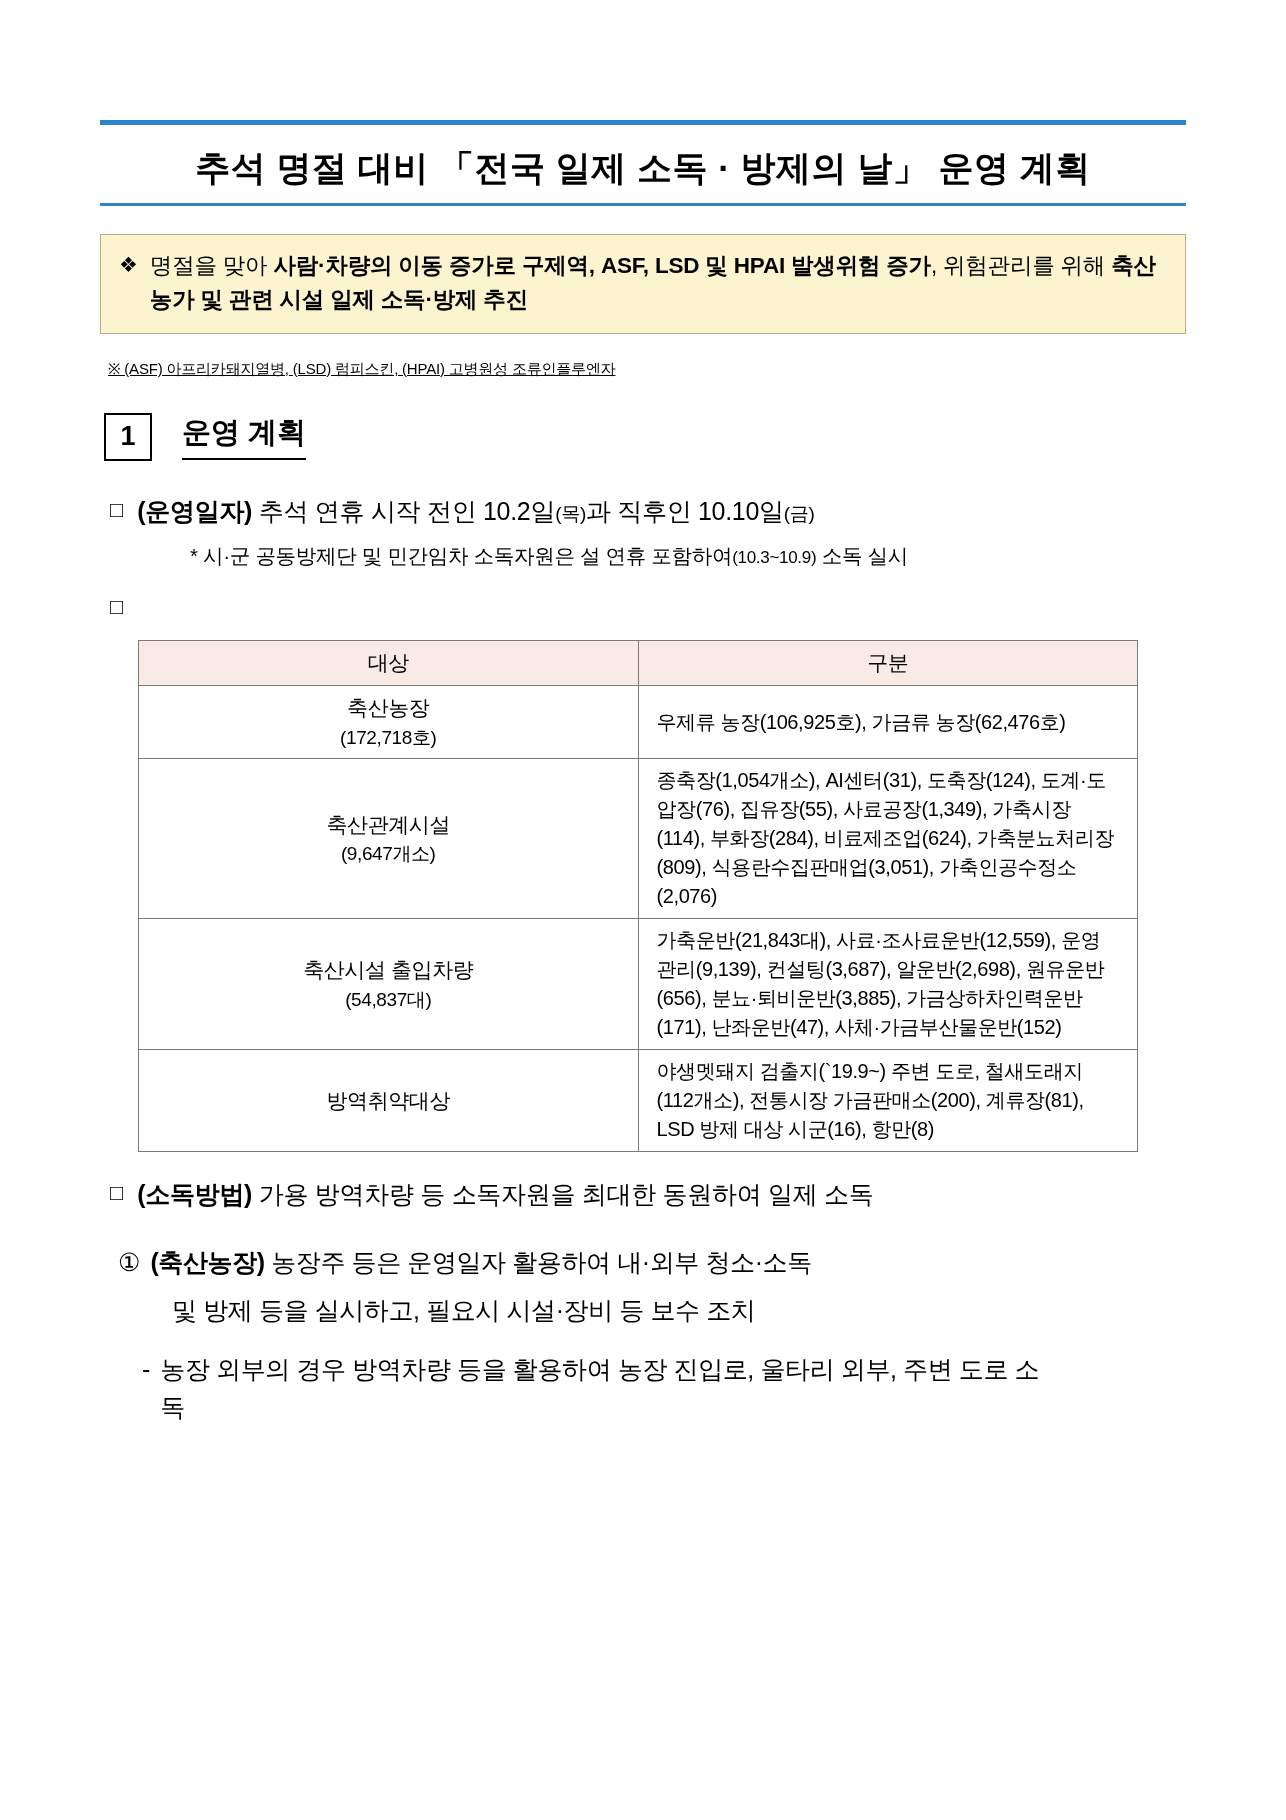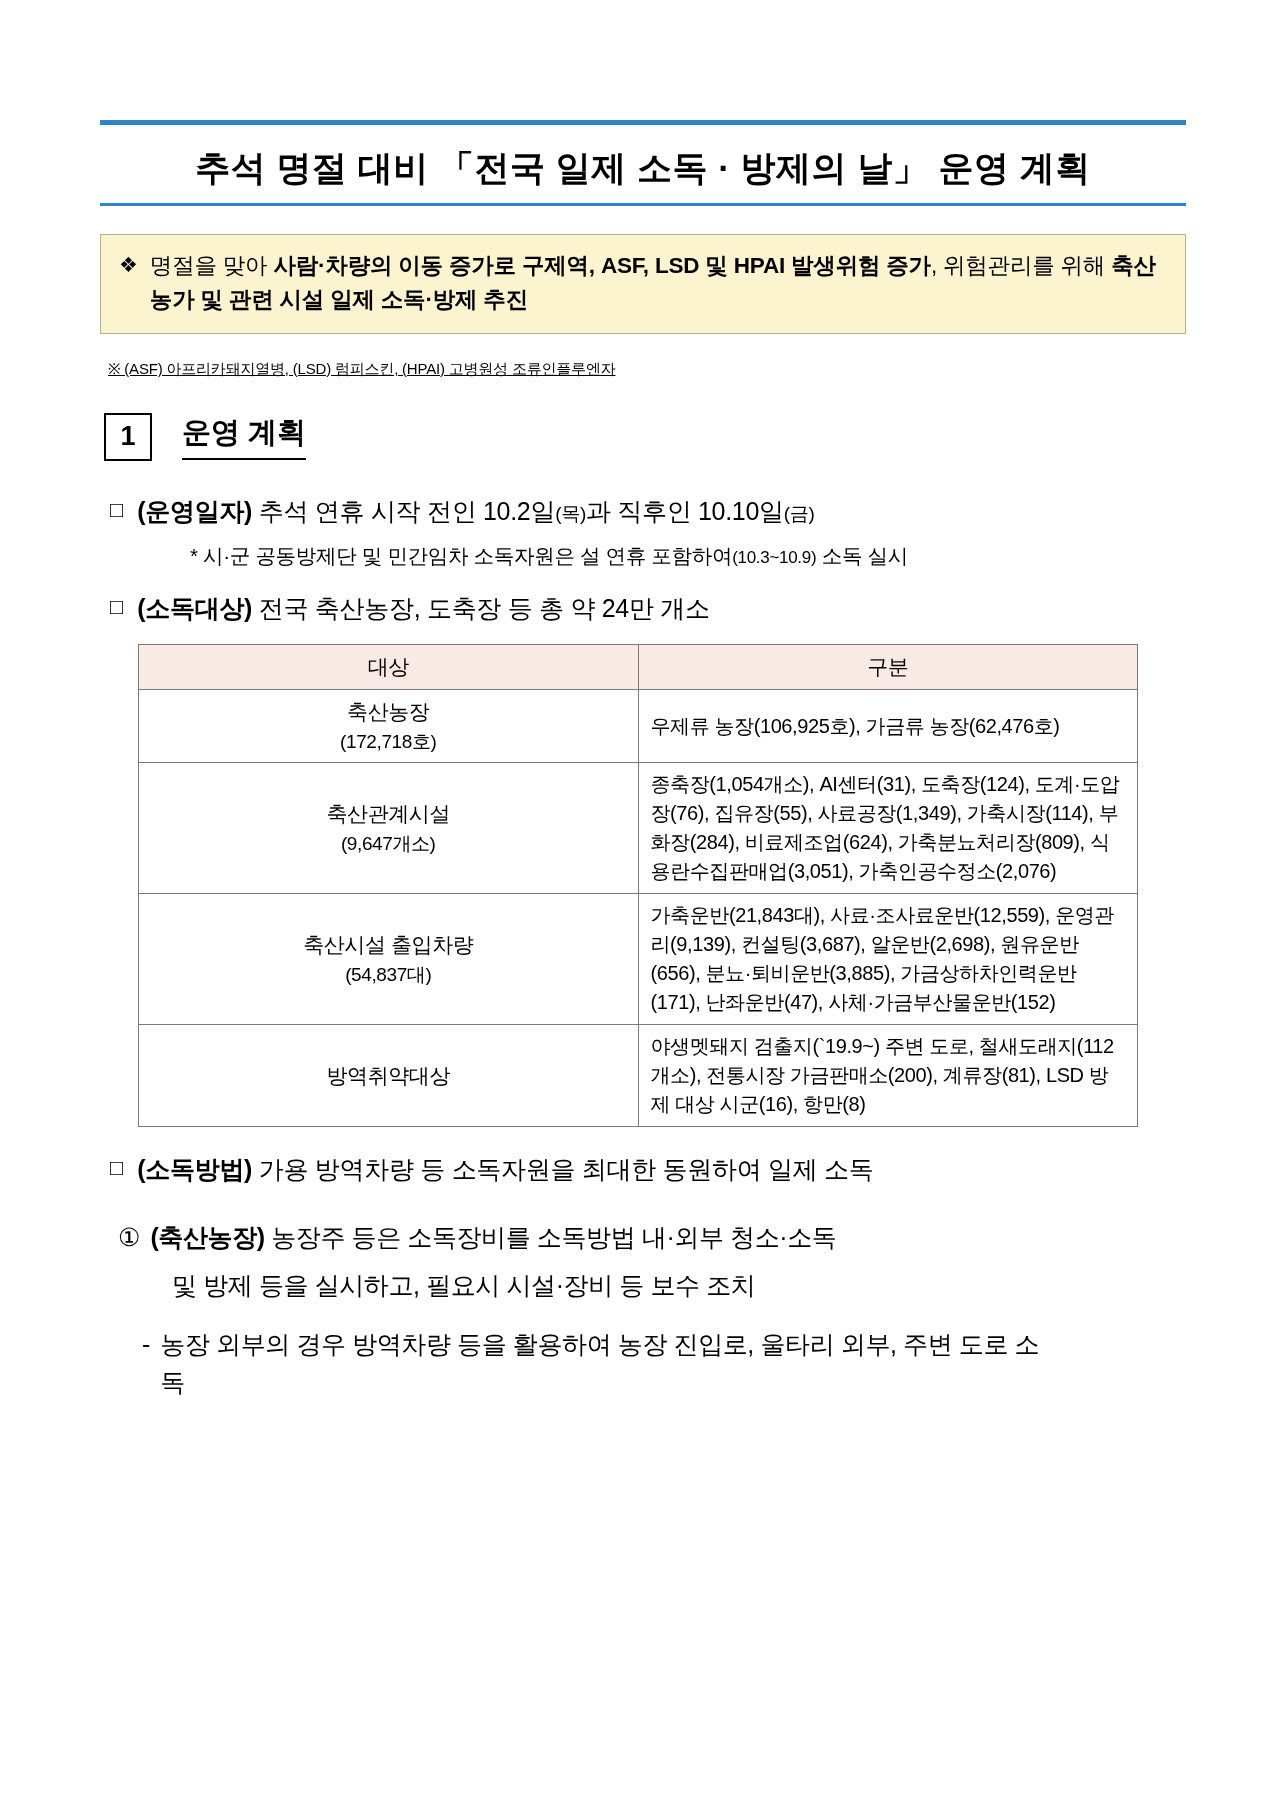--- a/index.html
+++ b/index.html
@@ -124,21 +124,21 @@
 
   
   table.dis-table {
     border-collapse: collapse;
     width: 1000px;
     margin: 18px 0 26px 38px;
     table-layout: fixed;
   }
   table.dis-table th, table.dis-table td {
     border: 1.5px solid #7a7a7a;
-    padding: 7px 12px;
+    padding: 7px 18px;
     vertical-align: middle;
     font-size: 20px;
     line-height: 1.45;
     letter-spacing: -0.4px;
   }
   table.dis-table th {
     background: #FAEAE6;
     text-align: center;
     font-weight: normal;
     font-size: 21px;
@@ -218,21 +218,20 @@
 
   <div class="sq-item">
     <span class="sq-box">□</span>
     <span class="sq-text"><b>(운영일자)</b><span> 추석 연휴 시작 전인 10.2일</span><span class="small-inline">(목)</span><span>과 직후인 10.10일</span><span class="small-inline">(금)</span></span>
   </div>
 
   <div class="sub-note"><span>* 시·군 공동방제단 및 민간임차 소독자원은 설 연휴 포함하여</span><span class="tiny">(10.3~10.9)</span><span> 소독 실시</span></div>
 
   <div class="sq-item">
     <span class="sq-box">□</span>
-    <span class="sq-text"><b>(소독대상)</b><span> 전국 축산농장, 도축장 등 총 약 24만 개소</span></span>
   </div>
 
   <table class="dis-table">
     <thead>
       <tr>
         <th>대상</th>
         <th>구분</th>
       </tr>
     </thead>
     <tbody>
@@ -269,21 +268,21 @@
 
   <div class="sq-item">
     <span class="sq-box">□</span>
     <span class="sq-text"><b>(소독방법)</b><span> 가용 방역차량 등 소독자원을 최대한 동원하여 일제 소독</span></span>
   </div>
 
   <div style="height:18px"></div>
 
   <div class="circ-item">
     <span class="circ-mark">①</span>
-    <span class="circ-text"><b>(축산농장)</b><span> 농장주 등은 소독장비를 소독방법 내·외부 청소·소독</span></span>
+    <span class="circ-text"><b>(축산농장)</b><span> 농장주 등은 운영일자 활용하여 내·외부 청소·소독</span></span>
   </div>
   <div class="indent-line">및 방제 등을 실시하고, 필요시 시설·장비 등 보수 조치</div>
 
   <div class="dash-item">
     <span class="dash-mark">-</span>
     <span class="dash-text">농장 외부의 경우 방역차량 등을 활용하여 농장 진입로, 울타리 외부, 주변 도로 소독</span>
   </div>
 
 </div>
 

